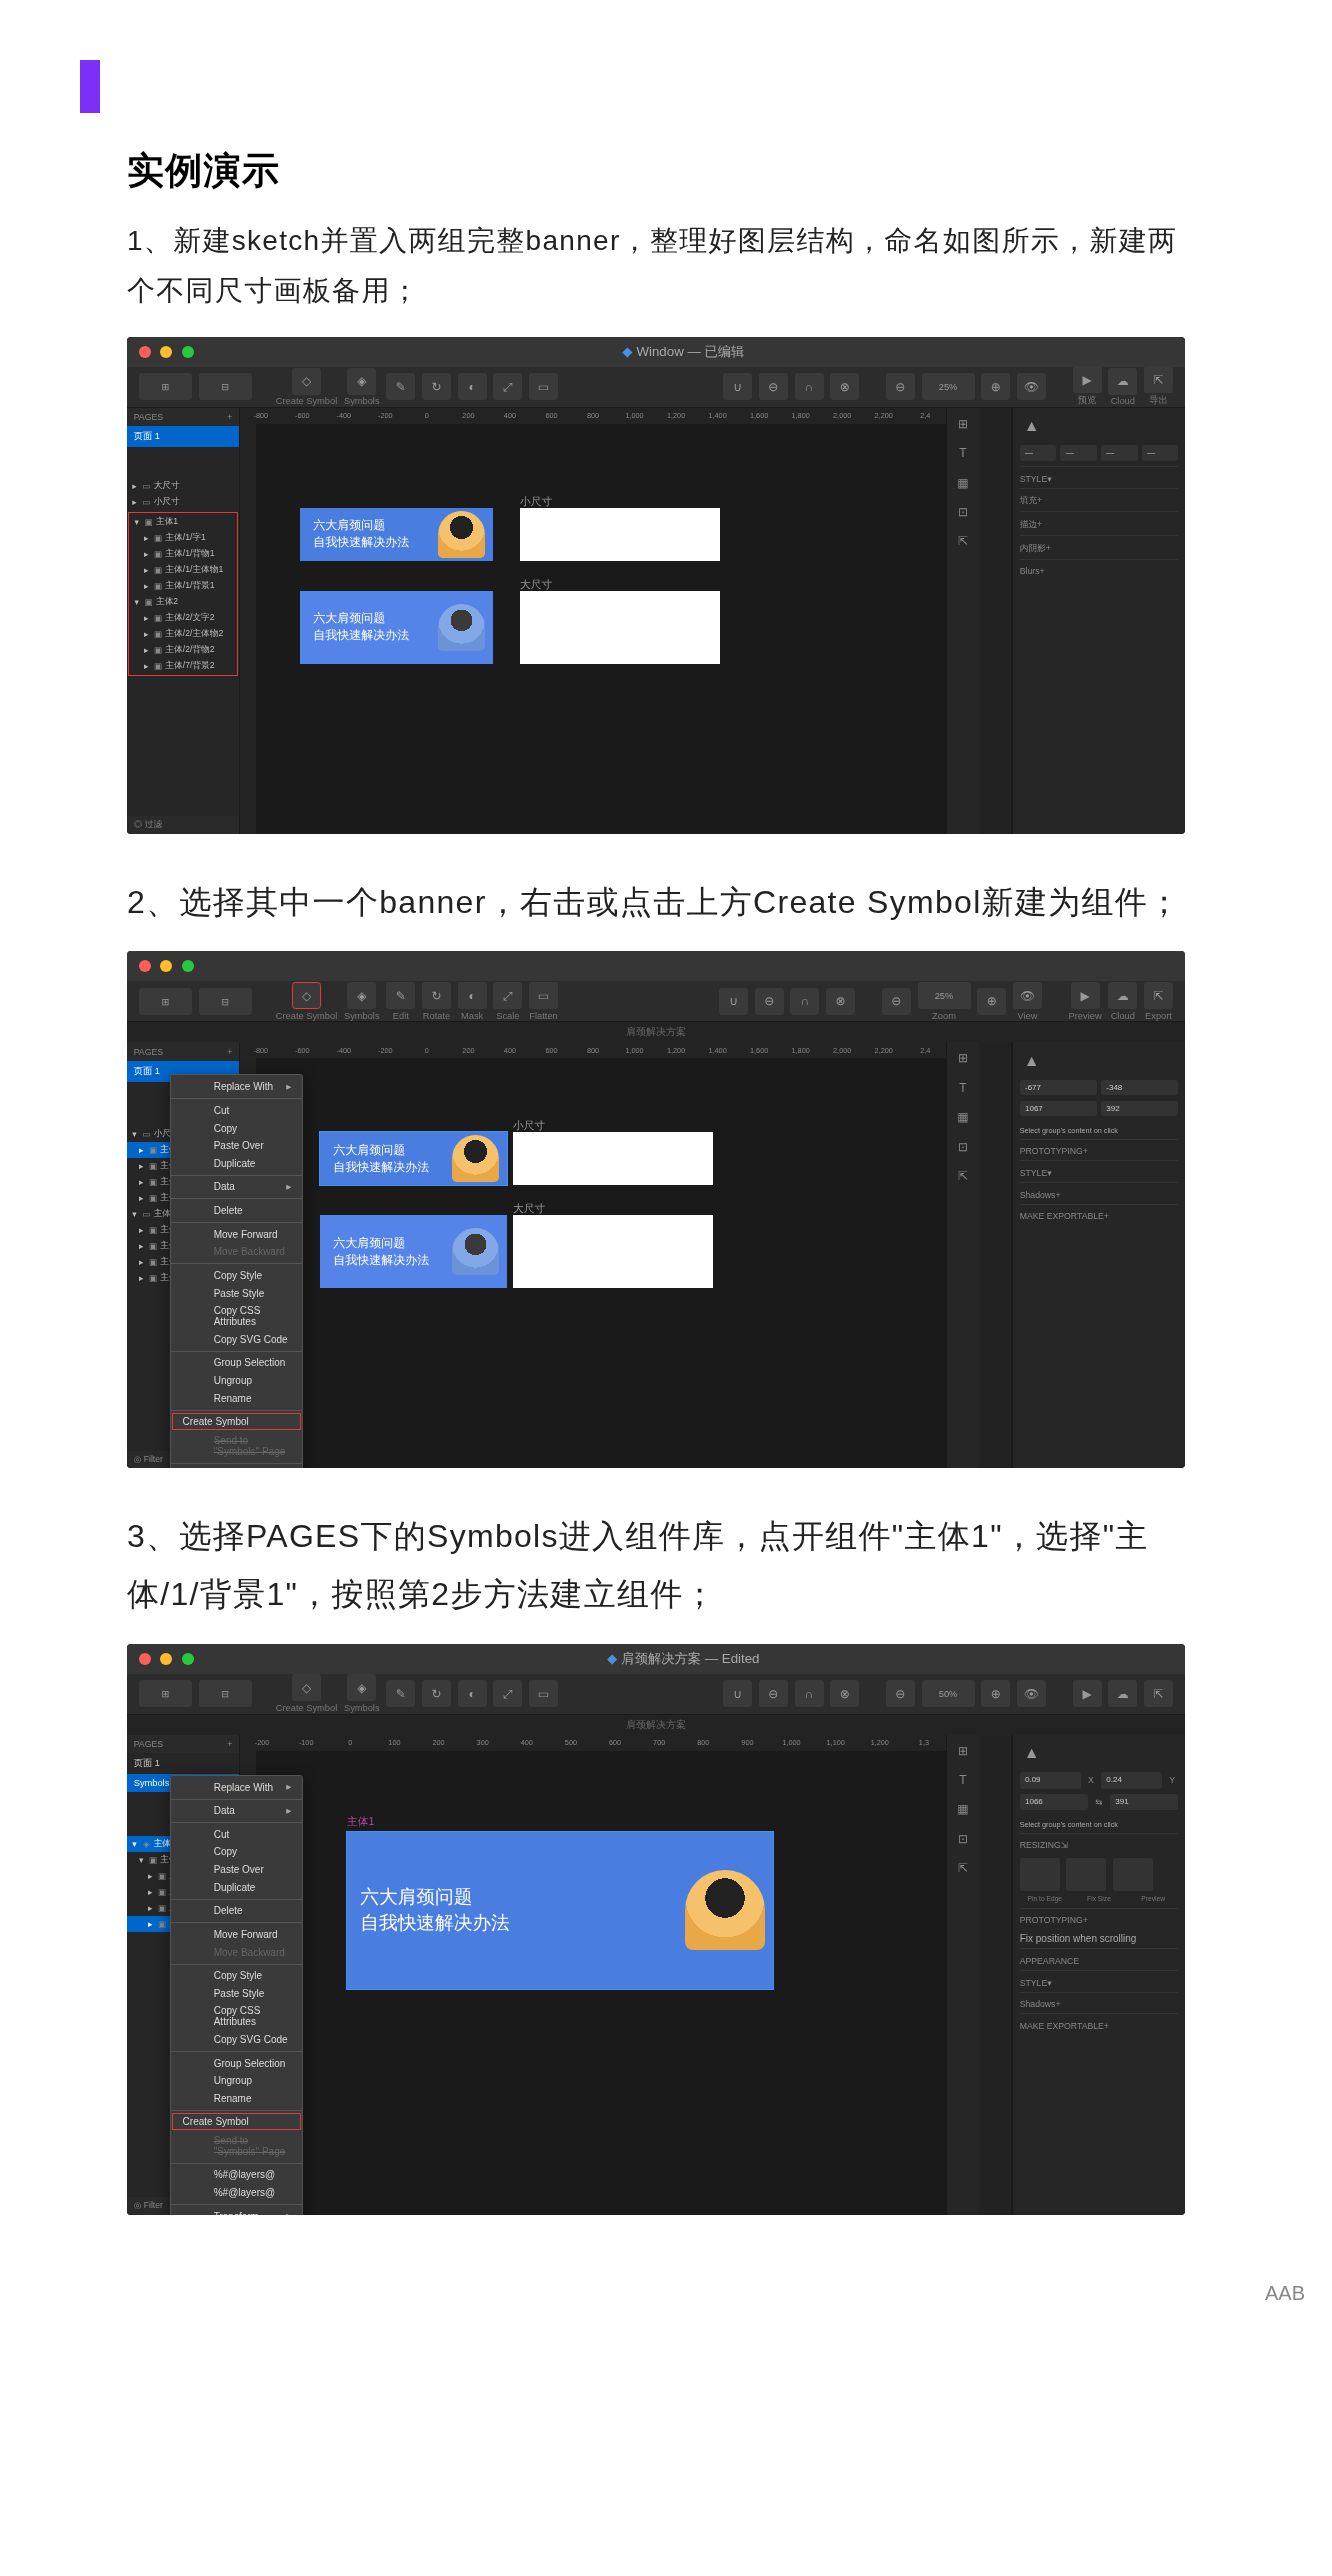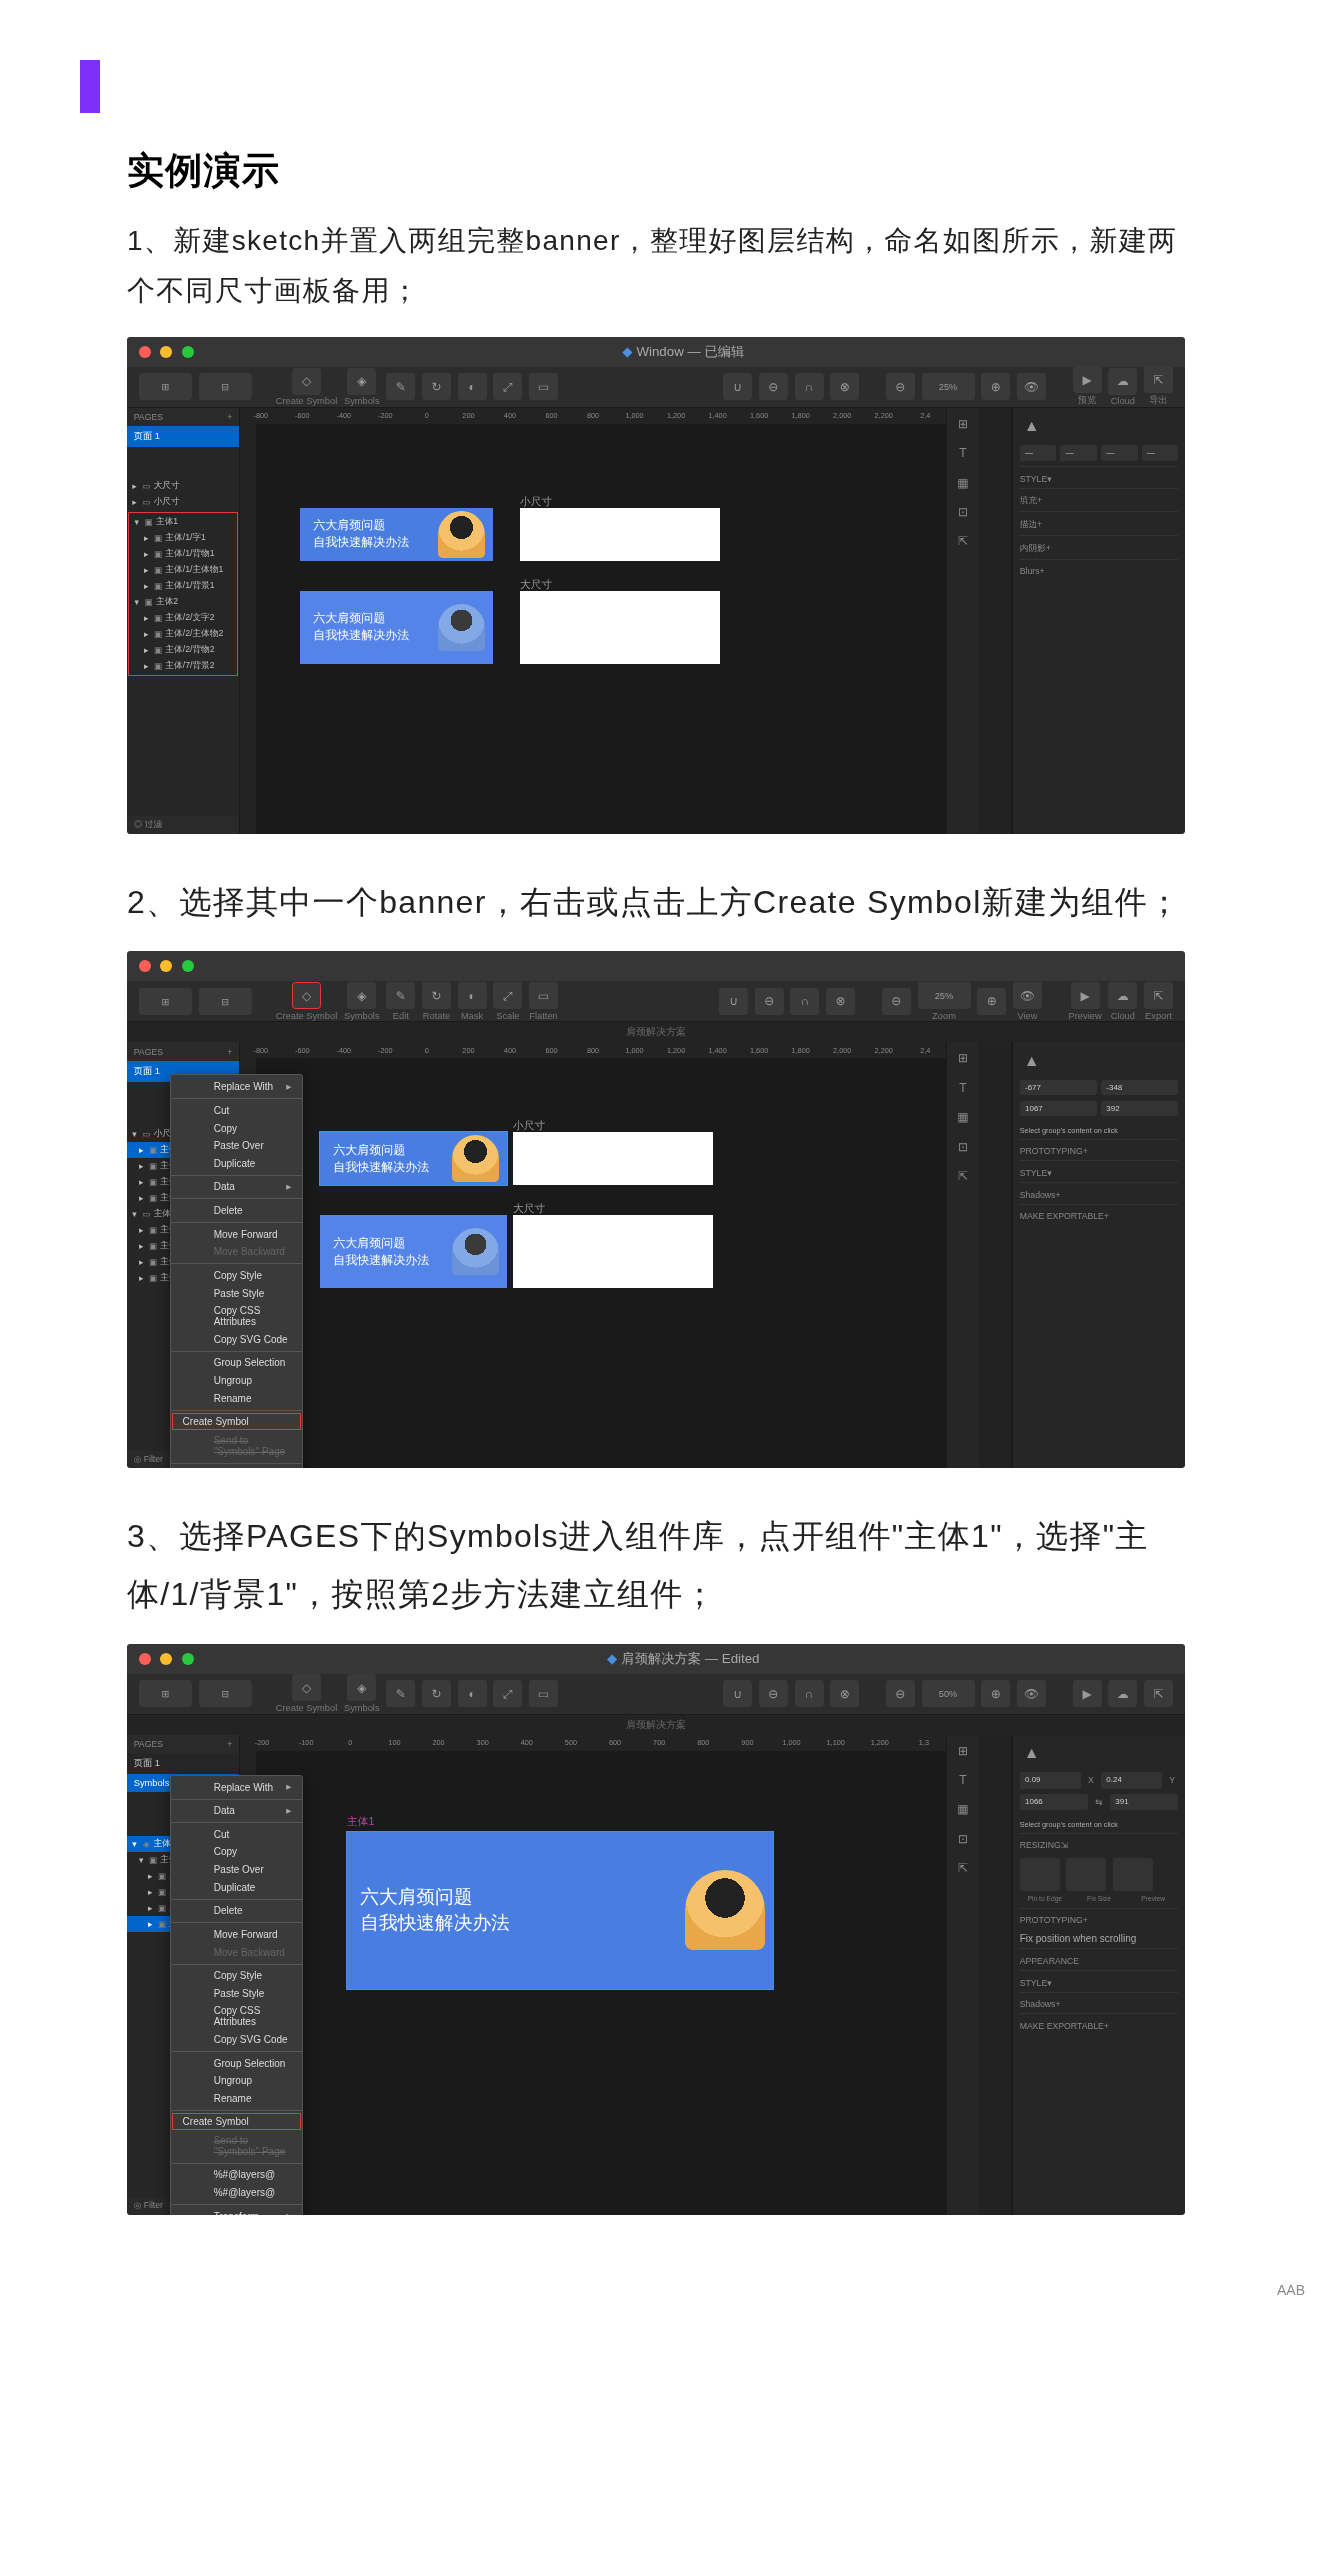--- a/index.html
+++ b/index.html
@@ -72,21 +72,21 @@
   .rg-cell { width: 40px; height: 33px; background: #333; border-radius: 2.7px; }
 
   
   .ctxmenu { position: absolute; background: #3a3a3a; border: 0.7px solid #555; border-radius: 2.7px; width: 133px; font-size: 10px; color: #ddd; padding: 2.7px 0; box-shadow: 0 4px 13.3px rgba(0,0,0,0.5); z-index: 50; }
   .ctxmenu .mi { padding: 3.3px 10.7px; display: flex; justify-content: space-between; align-items: center; margin-left: 32px; }
   .ctxmenu .mi.sub::after { content: "▶"; font-size: 6.7px; color: #aaa; }
   .ctxmenu .mi.dim { color: #666; }
   .ctxmenu .sep { height: 0.7px; background: #555; margin: 2.7px 0; }
   .ctxmenu .mi.hilite { border: 1.3px solid #e53935; margin: 1.3px; padding: 2px 9.3px; }
 
-  .watermark { color: #888; text-align: right; font-size: 14px; padding-right: 27px; padding-left: 36px; }
+  .watermark { color: #888; text-align: right; font-size: 20px; padding-right: 27px; padding-left: 36px; }
 </style>
 </head>
 <body>
 
 <div class="page">
 
   <div class="h1-wrap">
     <div class="h1-bar"></div>
   </div>
 

